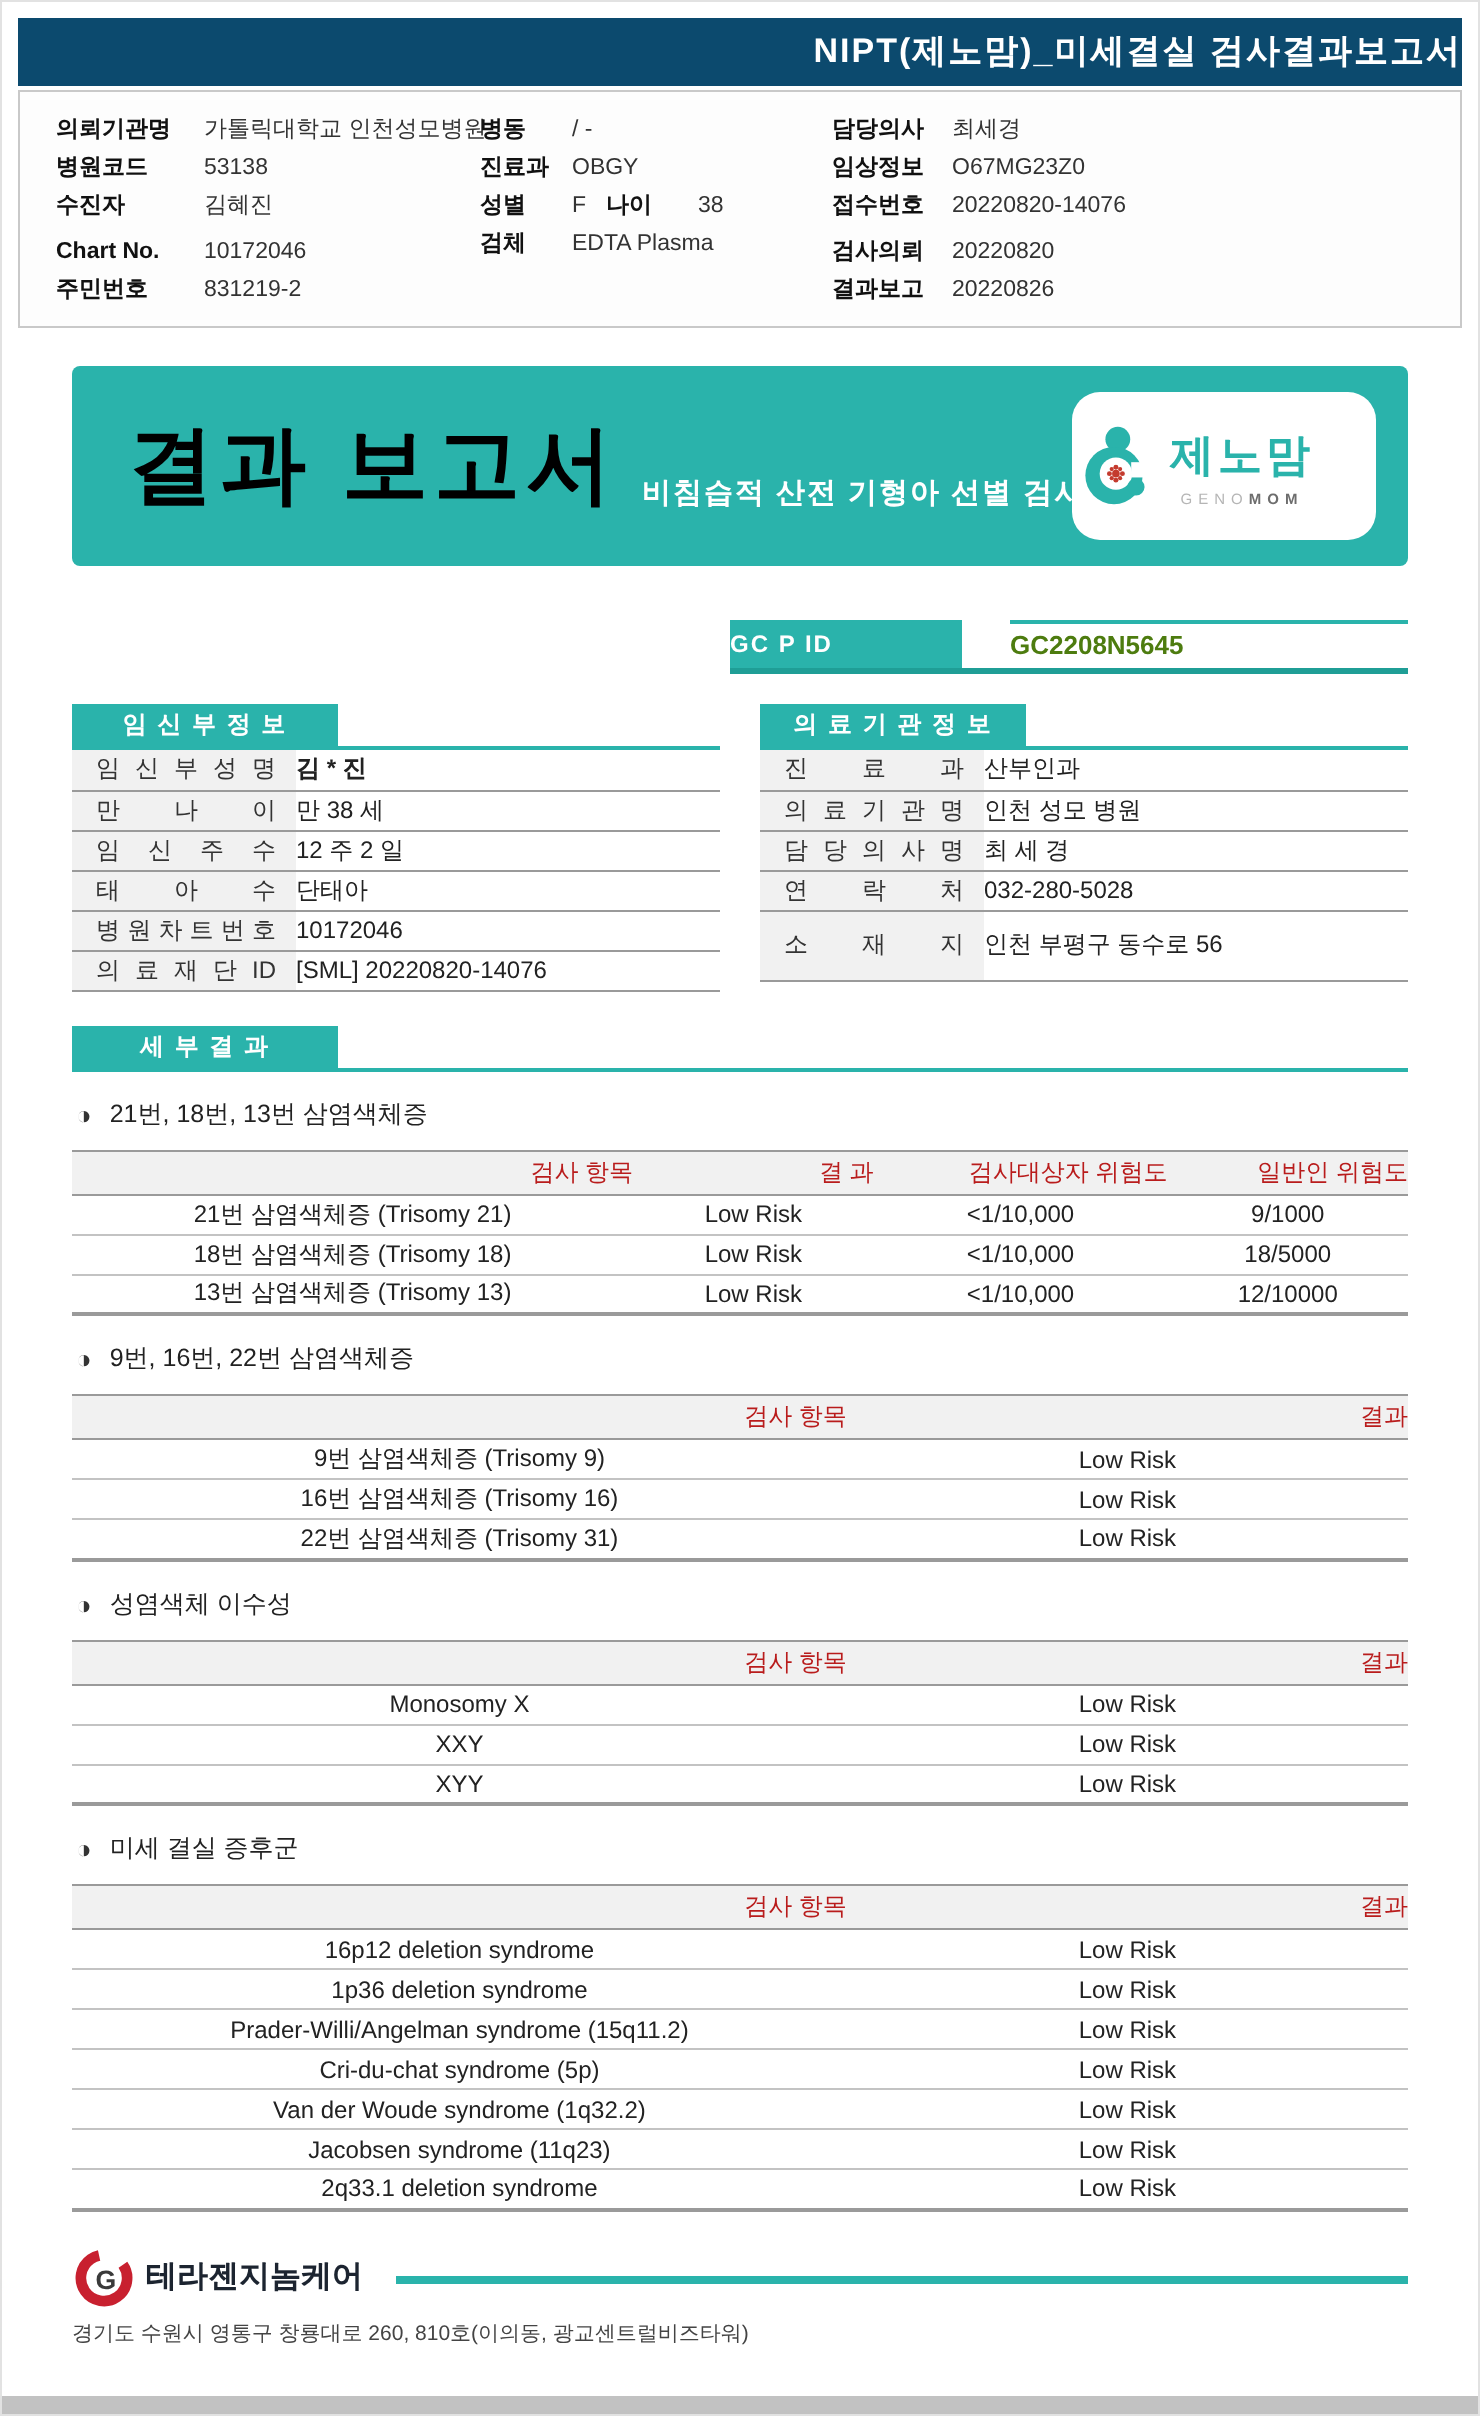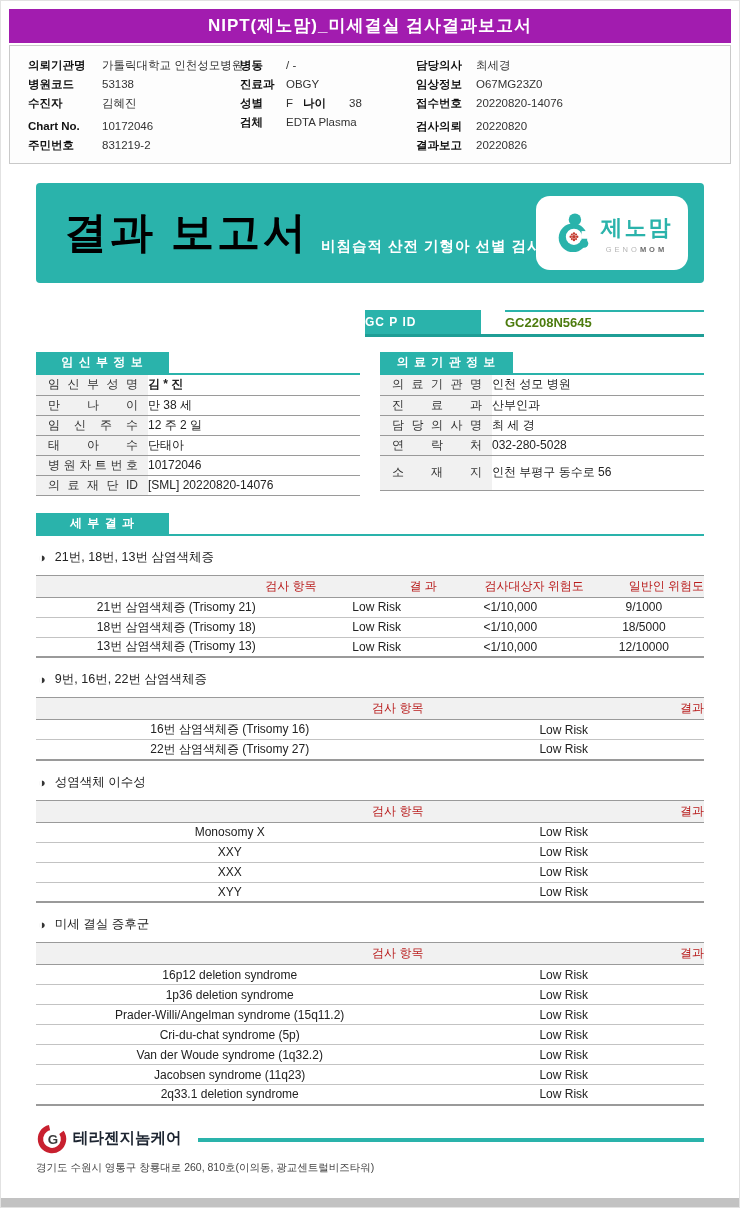--- a/index.html
+++ b/index.html
@@ -1,22 +1,22 @@
 <!DOCTYPE html>
 <html><head>
 <meta charset="utf-8">
 <style>
   * { margin:0; padding:0; box-sizing:border-box; }
   html,body { background:#fff; }
   body { font-family:"Liberation Sans","DejaVu Sans",sans-serif; color:#222; }
   .page { position:relative; width:740px; height:1208px; background:#fff; border:1px solid #e2e2e2; overflow:hidden; }
 
   
-  .top-bar { margin:8px 8px 0 8px; height:34px; line-height:34px; background:#a21caf; color:#fff;
-             text-align:center; font-size:17px; font-weight:bold; letter-spacing:1px; }
+  .top-bar { margin:8px 8px 0 8px; height:34px; line-height:34px; background:#0c4a6e; color:#fff;
+             text-align:right; font-size:17px; font-weight:bold; letter-spacing:1px; }
 
   
   .patient-box { margin:2px 8px 0 8px; border:1px solid #c9c9c9; background:#fdfdfd;
                  display:flex; padding:10px 10px 8px 18px; font-size:11.5px; }
   .ph-col { display:flex; flex-direction:column; }
   .ph-col1 { width:212px; }
   .ph-col2 { width:176px; }
   .ph-col3 { flex:1; }
   .ph-row { height:19px; line-height:19px; white-space:nowrap; }
   .ph-gap { height:4px; }
@@ -28,21 +28,21 @@
 
   
   .content { margin:0 35px; }
 
   
   .banner { position:relative; margin-top:19px; height:100px; background:#2AB3AB; border-radius:4px;
             display:flex; align-items:center; padding-left:28px; }
   .banner-title { color:#000000; font-size:43px; font-weight:800; letter-spacing:3px; }
   .banner-sub { color:#fff; font-size:14.5px; font-weight:bold; margin-left:12px; margin-top:26px; letter-spacing:1px; }
   .logo-box { position:absolute; right:16px; top:13px; width:152px; height:74px; background:#fff;
-              border-radius:14px; display:flex; align-items:center; justify-content:center; gap:7px;margin-left:36px; }
+              border-radius:14px; display:flex; align-items:center; gap:7px;margin-left:36px; }
   .logo-text { display:flex; flex-direction:column; align-items:center; }
   .logo-kor { color:#2AB3AB; font-size:22px; font-weight:800; letter-spacing:2px; }
   .logo-eng { font-size:7.5px; letter-spacing:3px; color:#b5b5b5; margin-top:2px; }
   .logo-eng b { color:#6d6d6d; }
 
   
   .gc-row { margin-top:27px; display:flex; justify-content:flex-end; }
   .gc-inner { width:339px; display:flex; border-bottom:3px solid #1f9e96; }
   .gc-label { width:116px; height:24px; line-height:24px; background:#2AB3AB; color:#fff;
               font-size:12px; font-weight:bold; text-align:left; letter-spacing:1px; }
@@ -189,26 +189,26 @@
             </tbody>
           </table>
       </div>
       <div class="info-table-block">
         <div class="tab-row">
             <div class="tab">의 료 기 관 정 보</div>
           </div>
         <table class="info">
             <tbody id="clinic-tbody">
               <tr>
+                <td class="lbl">진 료 과</td>
+                <td class="val">산부인과</td>
+              </tr>
+              <tr>
                 <td class="lbl">의 료 기 관 명</td>
                 <td class="val">인천 성모 병원</td>
-              </tr>
-              <tr>
-                <td class="lbl">진 료 과</td>
-                <td class="val">산부인과</td>
               </tr>
               <tr>
                 <td class="lbl">담 당 의 사 명</td>
                 <td class="val">최 세 경</td>
               </tr>
               <tr>
                 <td class="lbl">연 락 처</td>
                 <td class="val">032-280-5028</td>
               </tr>
               <tr class="tall">
@@ -278,25 +278,29 @@
               <col style="width: 42%;">
             </colgroup>
             <thead>
               <tr>
                 <th>검사 항목</th>
                 <th>결과</th>
               </tr>
             </thead>
             <tbody>
               <tr>
+                <td>9번 삼염색체증 (Trisomy 9)</td>
+                <td>Low Risk</td>
+              </tr>
+              <tr>
                 <td>16번 삼염색체증 (Trisomy 16)</td>
                 <td>Low Risk</td>
               </tr>
               <tr>
-                <td>22번 삼염색체증 (Trisomy 27)</td>
+                <td>22번 삼염색체증 (Trisomy 31)</td>
                 <td>Low Risk</td>
               </tr>
             </tbody>
           </table>
         </div>
         <div class="section">
           <div class="sec-title">
             <span class="bullet">◑</span>
             <span>성염색체 이수성</span>
           </div>
@@ -311,24 +315,20 @@
                 <th>결과</th>
               </tr>
             </thead>
             <tbody>
               <tr>
                 <td>Monosomy X</td>
                 <td>Low Risk</td>
               </tr>
               <tr>
                 <td>XXY</td>
-                <td>Low Risk</td>
-              </tr>
-              <tr>
-                <td>XXX</td>
                 <td>Low Risk</td>
               </tr>
               <tr>
                 <td>XYY</td>
                 <td>Low Risk</td>
               </tr>
             </tbody>
           </table>
         </div>
         <div class="section">

